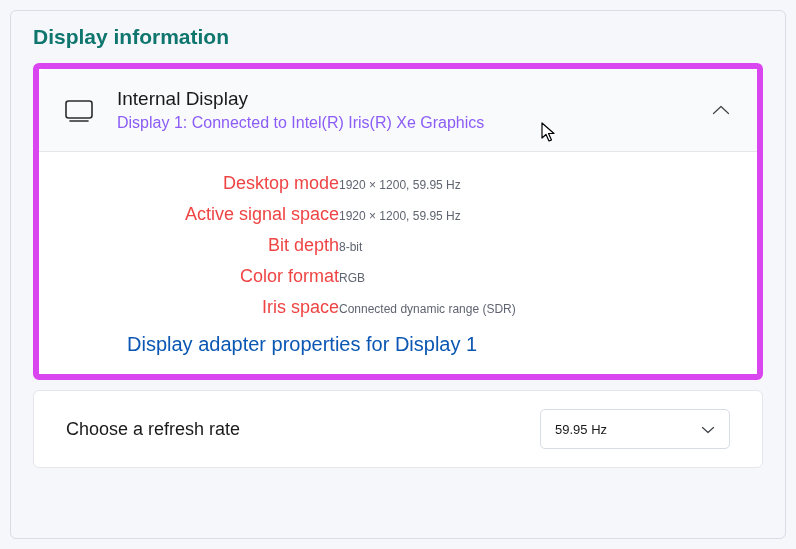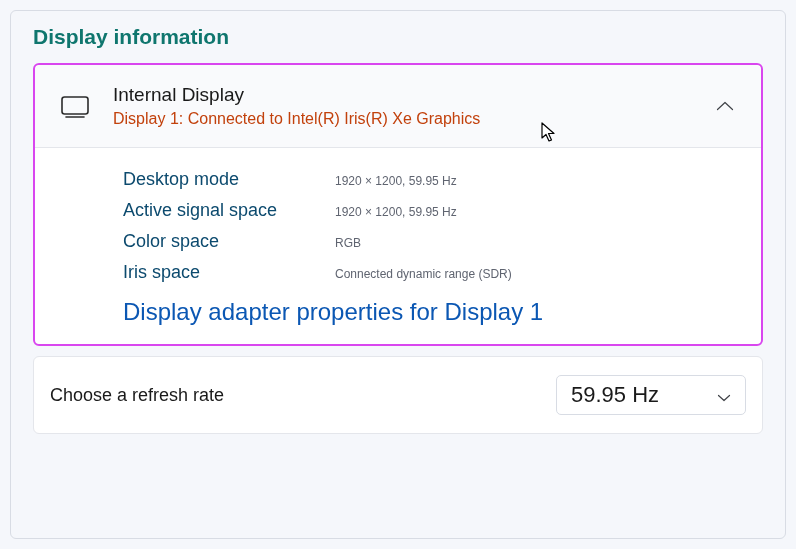--- a/index.html
+++ b/index.html
@@ -18,21 +18,21 @@
       height: 100%;
     }
     .section-title {
       font-size: 21px;
       font-weight: 600;
       color: #0f766e;
       margin-bottom: 14px;
     }
     .card {
       background: #fff;
-      border: 2px solid #d946ef;
+      border: 6px solid #d946ef;
       border-radius: 6px;
       margin-bottom: 10px;
     }
     .card-header {
       display: flex;
       align-items: center;
       padding: 18px 24px 18px 26px;
       background: #f9fafc;
       border-bottom: 1px solid #e4e6eb;
       border-radius: 6px 6px 0 0;
@@ -47,21 +47,21 @@
     .monitor-icon svg { display: block; }
     .header-text { flex: 1; }
     .header-title {
       font-size: 19px;
       font-weight: 400;
       color: #1a1a1a;
       line-height: 1.3;
     }
     .header-sub {
       font-size: 16px;
-      color: #c2410c;
+      color: #8b5cf6;
       line-height: 1.3;
       margin-top: 1px;
     }
     .chevron {
       width: 24px;
       height: 24px;
       display: flex;
       align-items: center;
       justify-content: center;
       color: #404348;
@@ -72,38 +72,39 @@
       border-radius: 0 0 6px 6px;
     }
     .info-row {
       display: flex;
       align-items: baseline;
       padding: 5px 0;
     }
     .info-label {
       width: 212px;
       font-size: 18px;
-      color: #0c4a6e;
+      color: #ef4444;
+      text-align: right;
     }
     .info-value {
       font-size: 12px;
       color: #5f6470;
     }
     .adapter-link {
       color: #0b57b3;
-      font-size: 24px;
+      font-size: 20px;
       margin-top: 10px;
       display: inline-block;
       cursor: pointer;
     }
     .refresh-card {
       background: #fff;
       border: 1px solid #e4e6eb;
       border-radius: 6px;
-      padding: 18px 16px;
+      padding: 18px 32px;
       display: flex;
       align-items: center;
       gap: 20px;
     }
     .refresh-text { flex: 1; }
     .refresh-title {
       font-size: 18px;
       color: #1a1a1a;
       line-height: 1.3;
     }
@@ -121,21 +122,21 @@
     .refresh-dropdown {
       width: 190px;
       height: 40px;
       border: 1px solid #d8dce4;
       border-radius: 5px;
       background: #fff;
       display: flex;
       align-items: center;
       justify-content: space-between;
       padding: 0 14px;
-      font-size: 22px;
+      font-size: 13px;
       color: #1a1a1a;
       cursor: pointer;
     }
     .cursor {
       position: absolute;
       left: 541px;
       top: 122px;
       pointer-events: none;
     }
   </style>
@@ -167,21 +168,25 @@
     <div class="card-body">
       <div class="info-row">
         <div class="info-label">Desktop mode</div>
         <div class="info-value">1920 × 1200, 59.95 Hz</div>
       </div>
       <div class="info-row">
         <div class="info-label">Active signal space</div>
         <div class="info-value">1920 × 1200, 59.95 Hz</div>
       </div>
       <div class="info-row">
-        <div class="info-label">Color space</div>
+        <div class="info-label">Bit depth</div>
+        <div class="info-value">8-bit</div>
+      </div>
+      <div class="info-row">
+        <div class="info-label">Color format</div>
         <div class="info-value">RGB</div>
       </div>
       <div class="info-row">
         <div class="info-label">Iris space</div>
         <div class="info-value">Connected dynamic range (SDR)</div>
       </div>
       <a class="adapter-link">Display adapter properties for Display 1</a>
     </div>
   </div>
 

